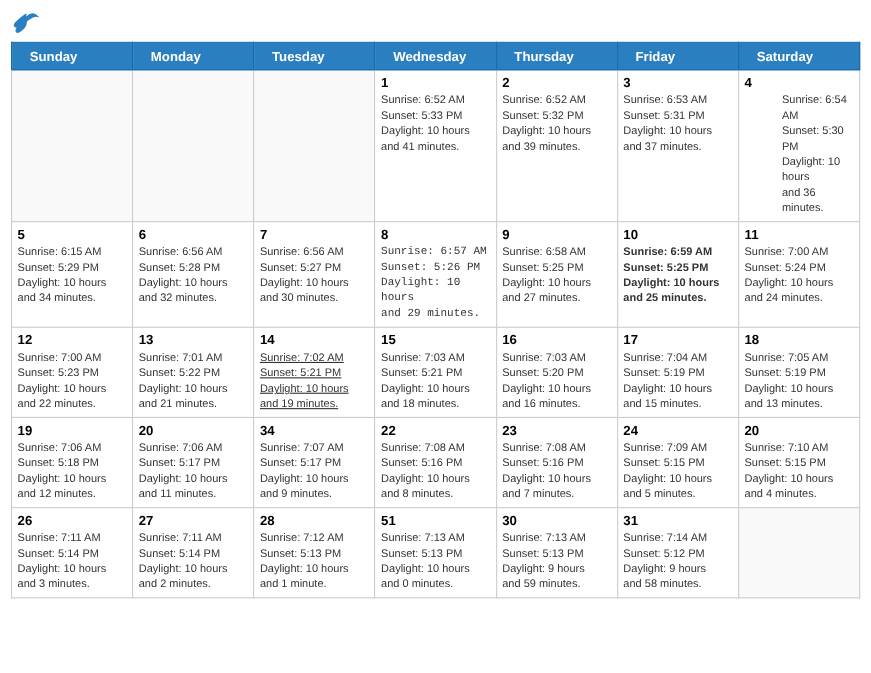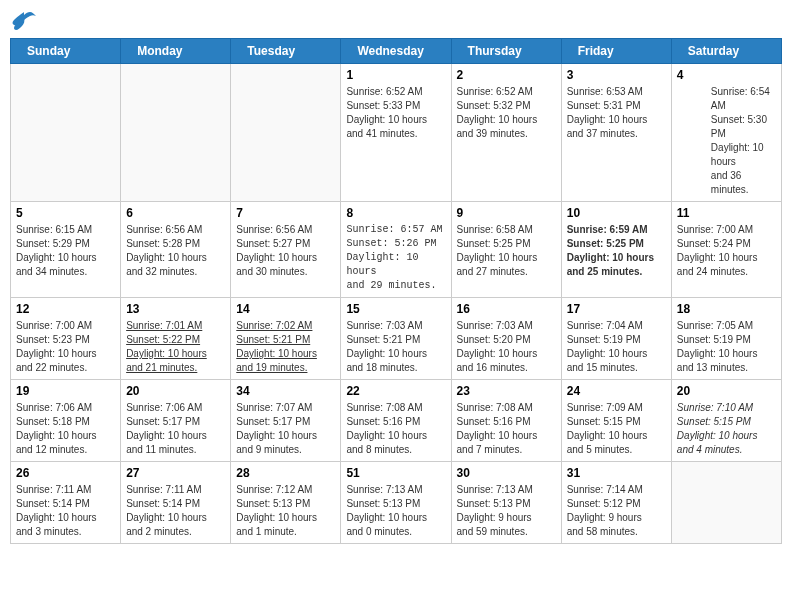--- a/index.html
+++ b/index.html
@@ -209,21 +209,21 @@
       <tr>
         <td>
           <div class="day-number">12</div>
           <div class="day-info" style="white-space: pre-line;">Sunrise: 7:00 AM
 Sunset: 5:23 PM
 Daylight: 10 hours
 and 22 minutes.</div>
         </td>
         <td>
           <div class="day-number">13</div>
-          <div class="day-info" style="white-space: pre-line; text-decoration: underline;">Sunrise: 7:01 AM
+          <div class="day-info" style="white-space: pre-line;">Sunrise: 7:01 AM
 Sunset: 5:22 PM
 Daylight: 10 hours
 and 21 minutes.</div>
         </td>
         <td>
           <div class="day-number">14</div>
           <div class="day-info" style="white-space: pre-line; text-decoration: underline;">Sunrise: 7:02 AM
 Sunset: 5:21 PM
 Daylight: 10 hours
 and 19 minutes.</div>
@@ -295,21 +295,21 @@
         </td>
         <td>
           <div class="day-number">24</div>
           <div class="day-info" style="white-space: pre-line;">Sunrise: 7:09 AM
 Sunset: 5:15 PM
 Daylight: 10 hours
 and 5 minutes.</div>
         </td>
         <td>
           <div class="day-number">20</div>
-          <div class="day-info" style="white-space: pre-line; font-style: italic;">Sunrise: 7:10 AM
+          <div class="day-info" style="white-space: pre-line;">Sunrise: 7:10 AM
 Sunset: 5:15 PM
 Daylight: 10 hours
 and 4 minutes.</div>
         </td>
       </tr>
       <tr>
         <td>
           <div class="day-number">26</div>
           <div class="day-info" style="white-space: pre-line;">Sunrise: 7:11 AM
 Sunset: 5:14 PM

